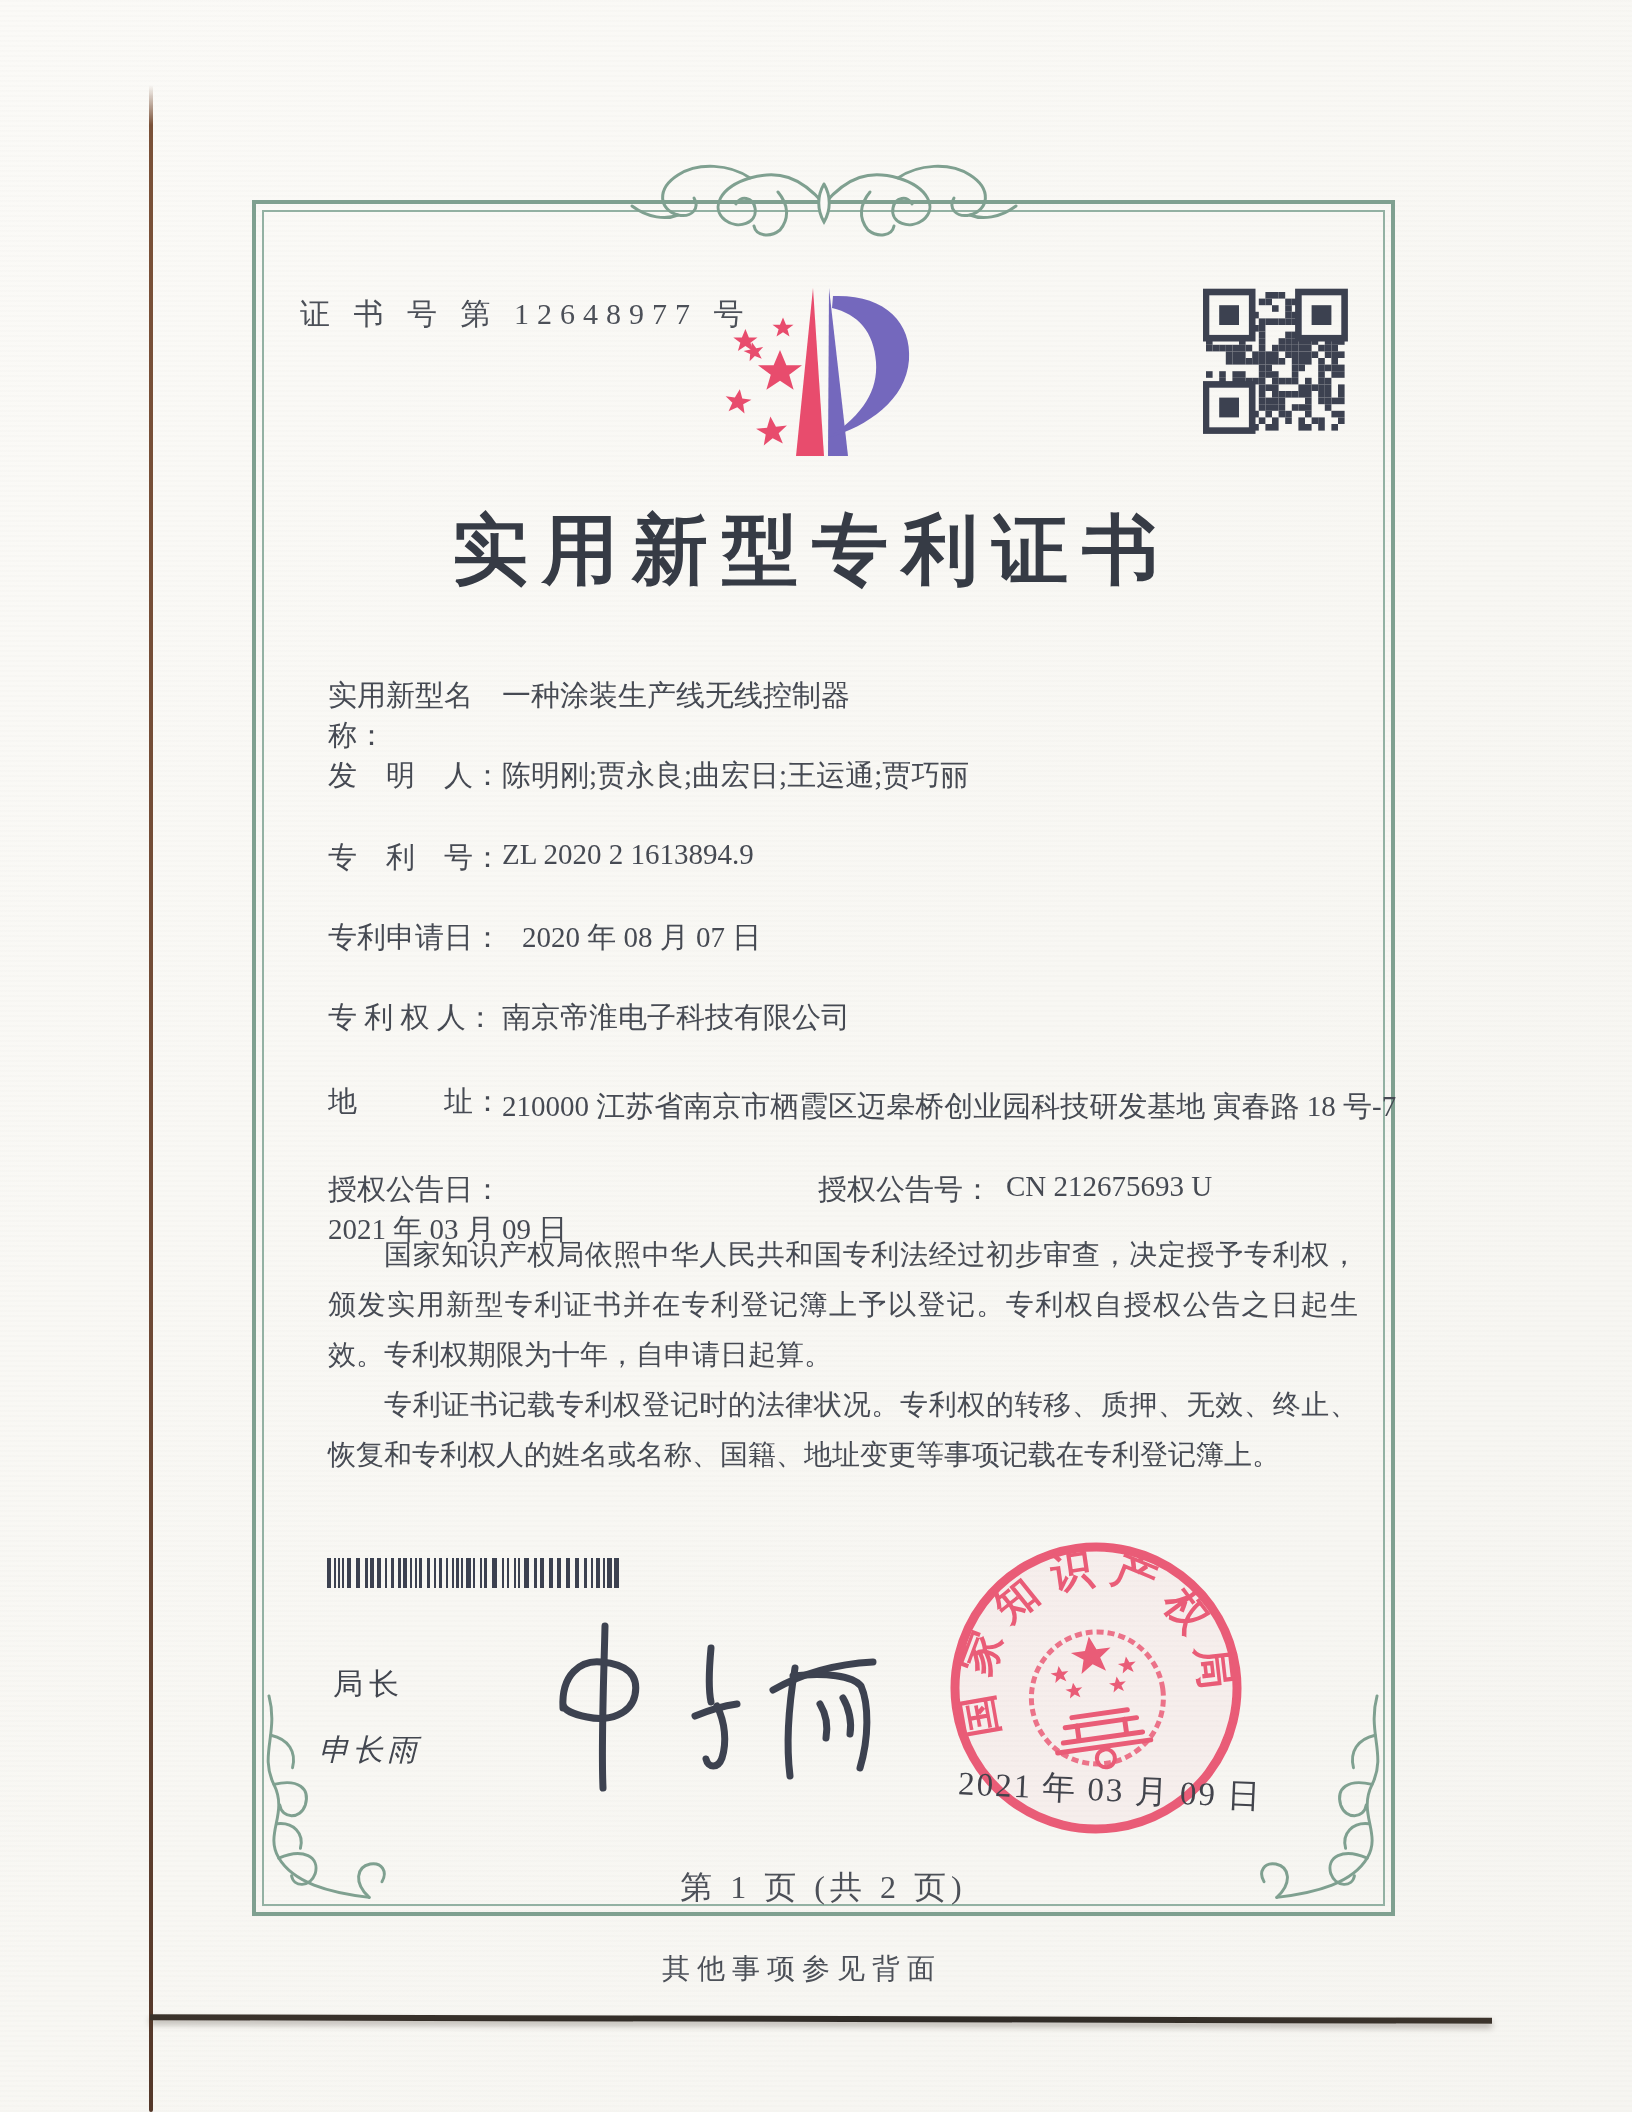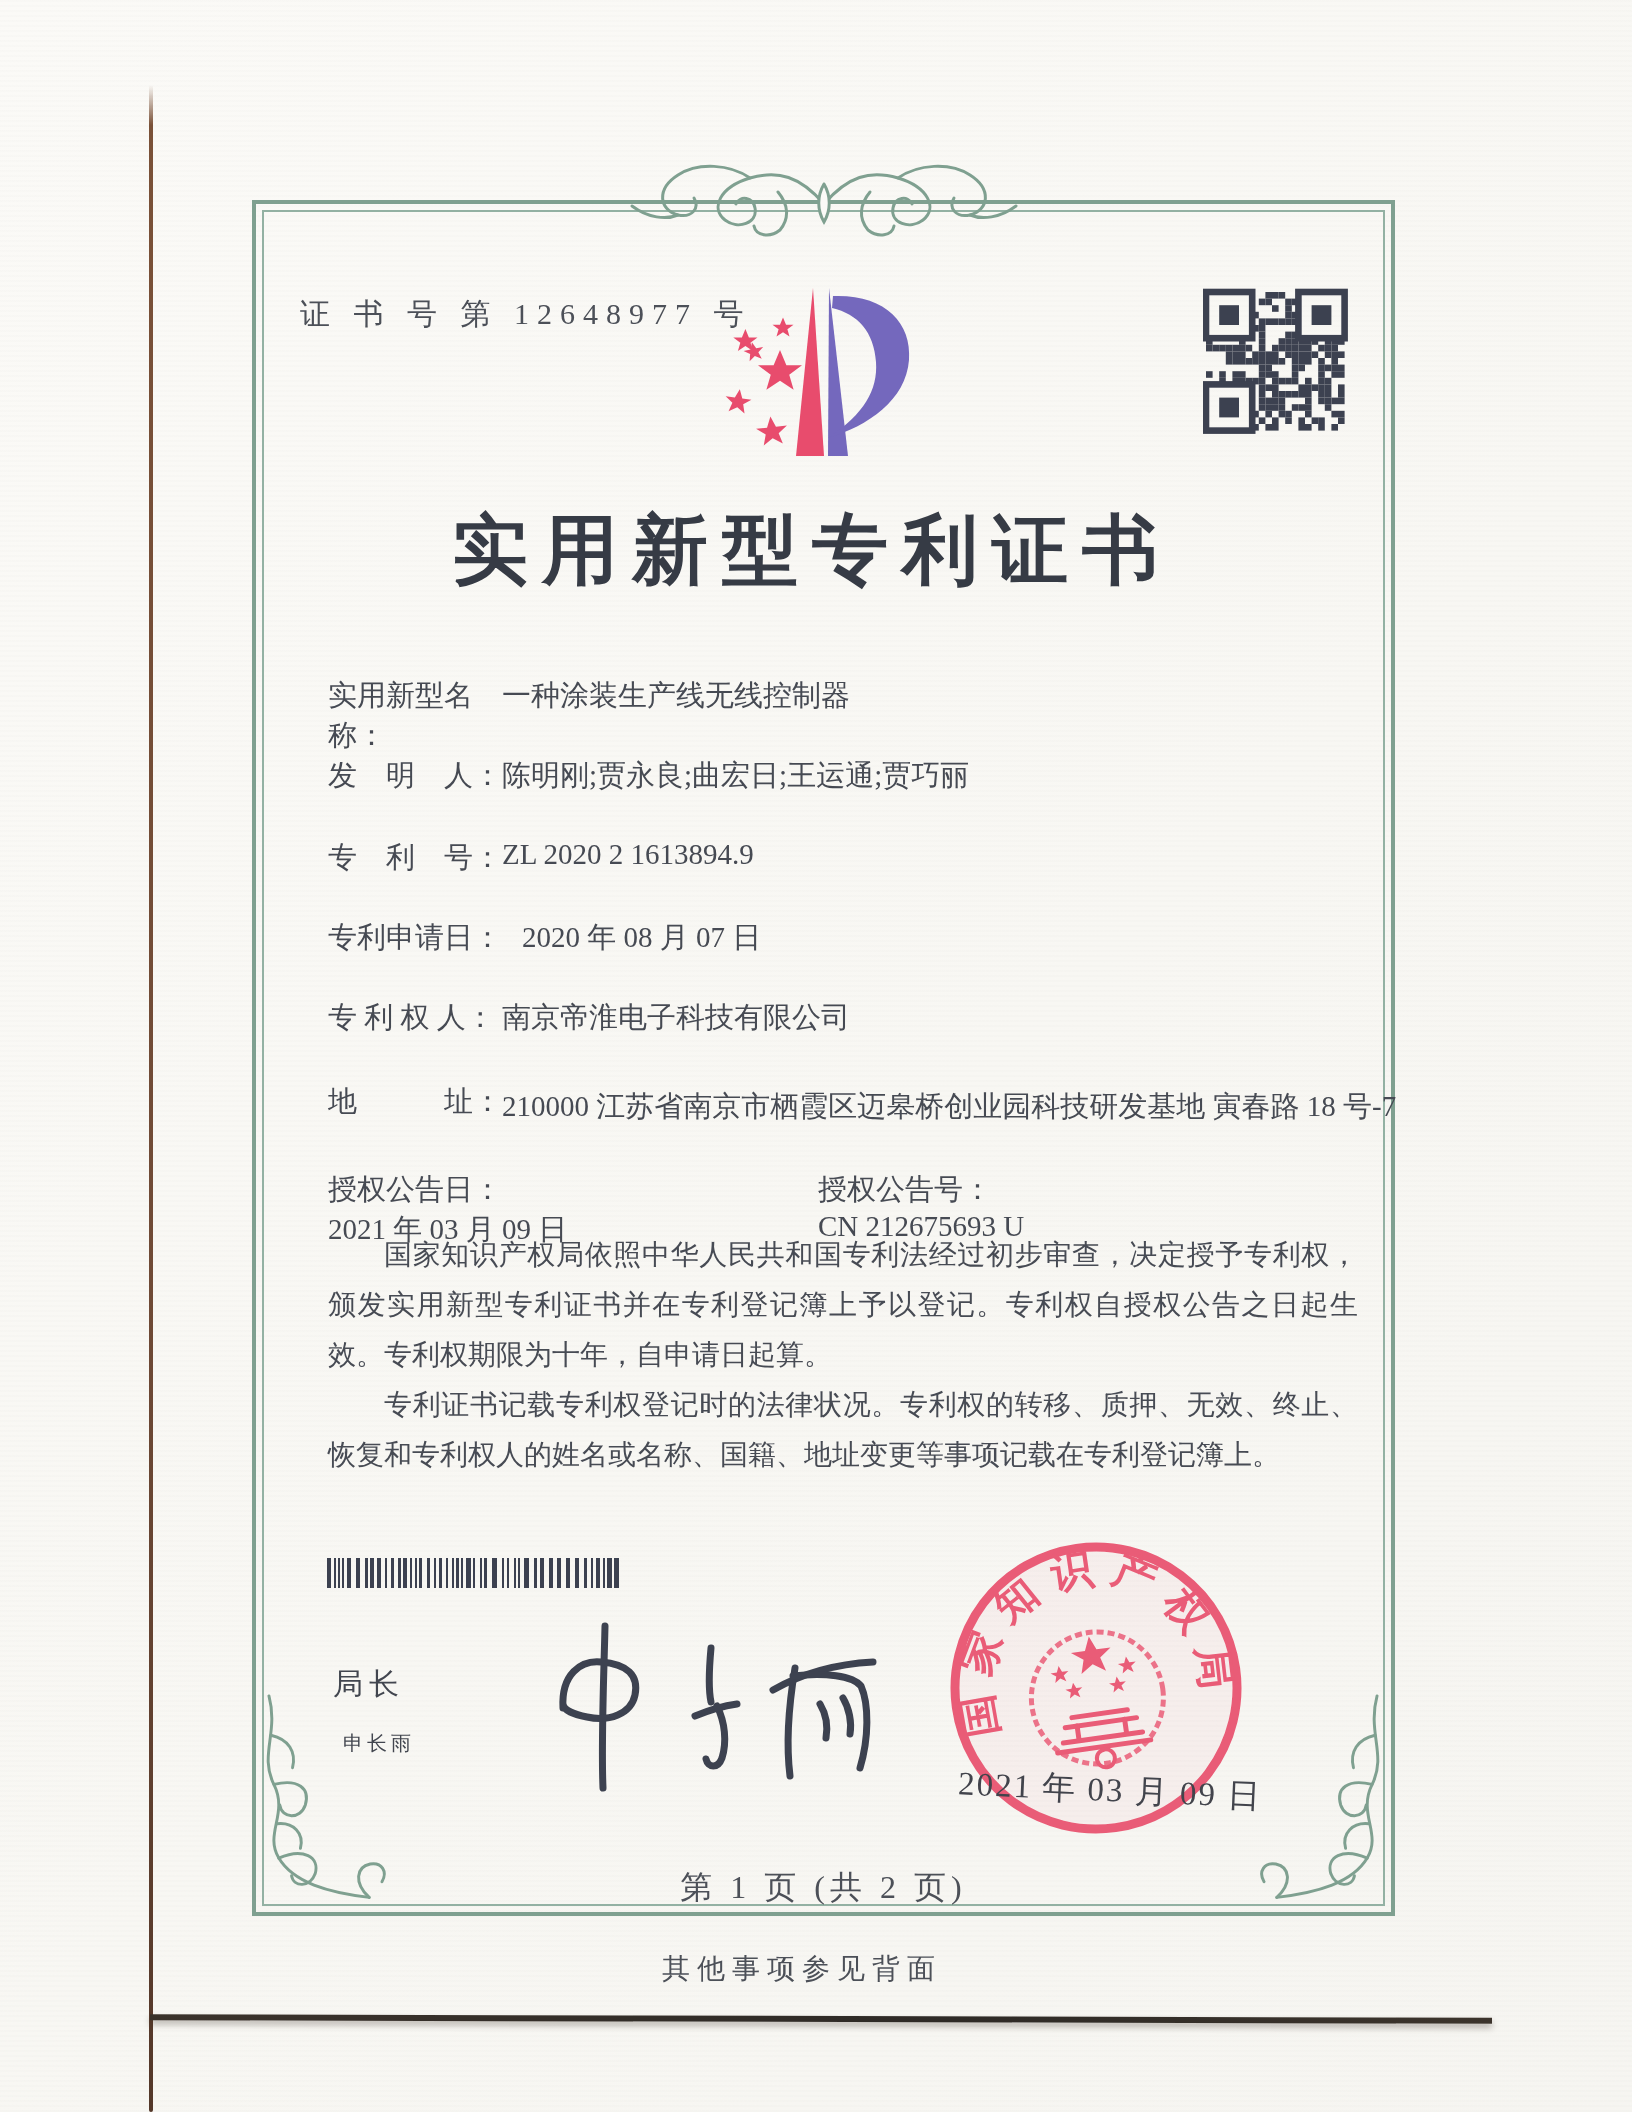--- a/index.html
+++ b/index.html
@@ -43,30 +43,30 @@
   .doc-title {
     position:absolute; left:252px; top:500px; width:1120px; text-align:center;
     font-size:76px; font-weight:bold; letter-spacing:14px; color:#363b45;
   }
   .field { position:absolute; left:328px; display:flex; font-size:29px; color:#464a53; }
   .field .lbl { width:174px; flex:0 0 auto; }
   .field .val { white-space:nowrap; }
   .addr .val { white-space:normal; width:900px; line-height:48px; }
   .grant-row { position:absolute; left:328px; top:1170px; display:flex; font-size:29px; color:#464a53; }
   .grant-row .pair1 { width:490px; display:flex;flex-direction:column; }
-  .grant-row .pair2 { display:flex;flex-direction:column; }
+  .grant-row .pair2 { display:flex; }
   .grant-row .lbl { margin-right:14px; }
   .paras {
     position:absolute; left:328px; top:1230px; width:1030px;
     font-size:28px; line-height:50px; color:#474b54; text-align:justify;
   }
   .paras p { text-indent:56px; }
   .barcode { position:absolute; left:327px; top:1558px; }
   .officer-title { position:absolute; left:333px; top:1664px; font-size:30px; letter-spacing:6px; color:#42464f; }
-  .officer-name  { position:absolute; left:343px; top:1730px; font-size:20px; letter-spacing:4px; color:#42464f; }
+  .officer-name  { position:absolute; left:319px; top:1730px; font-size:30px; letter-spacing:4px; color:#42464f;font-style:italic; }
   .signature { position:absolute; left:505px; top:1612px; }
   .seal { position:absolute; left:946px; top:1538px; transform:rotate(-8deg); opacity:0.93; }
   .seal-date {
     position:absolute; left:958px; top:1768px; font-size:33px; letter-spacing:2px;
     color:#42444c; transform:rotate(2.5deg); z-index:5; white-space:nowrap;
   }
   .page-indicator {
     position:absolute; left:252px; top:1866px; width:1143px; text-align:center;
     font-size:32px; letter-spacing:5px; color:#4c5058;
   }

